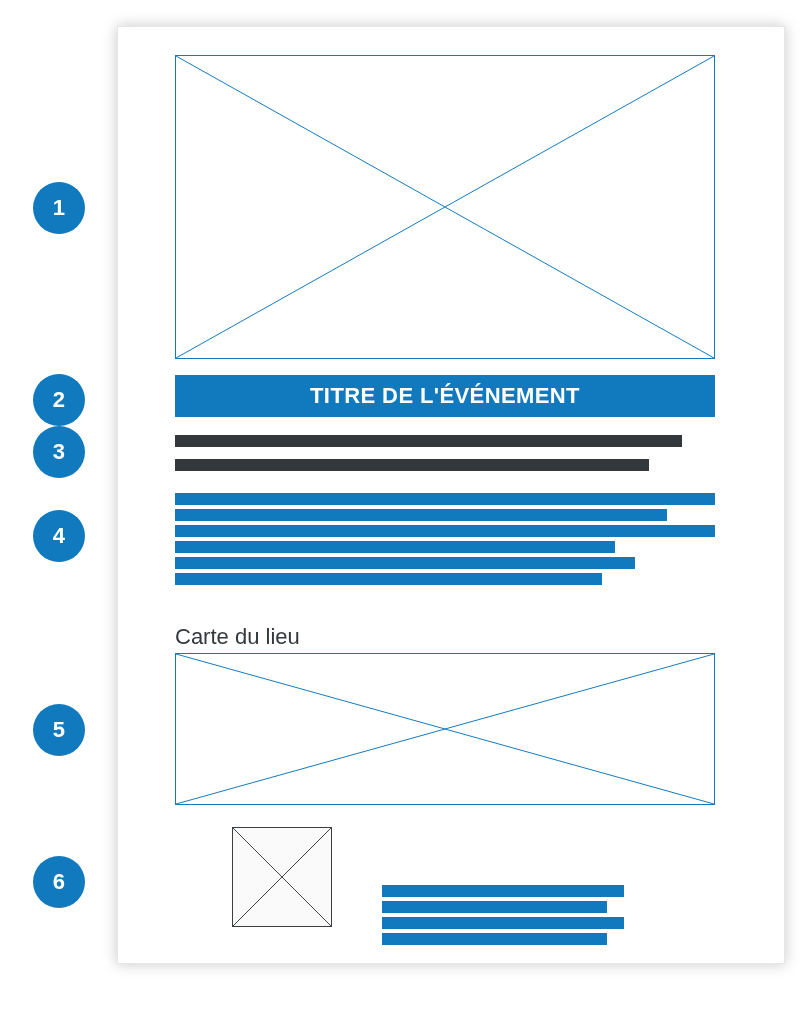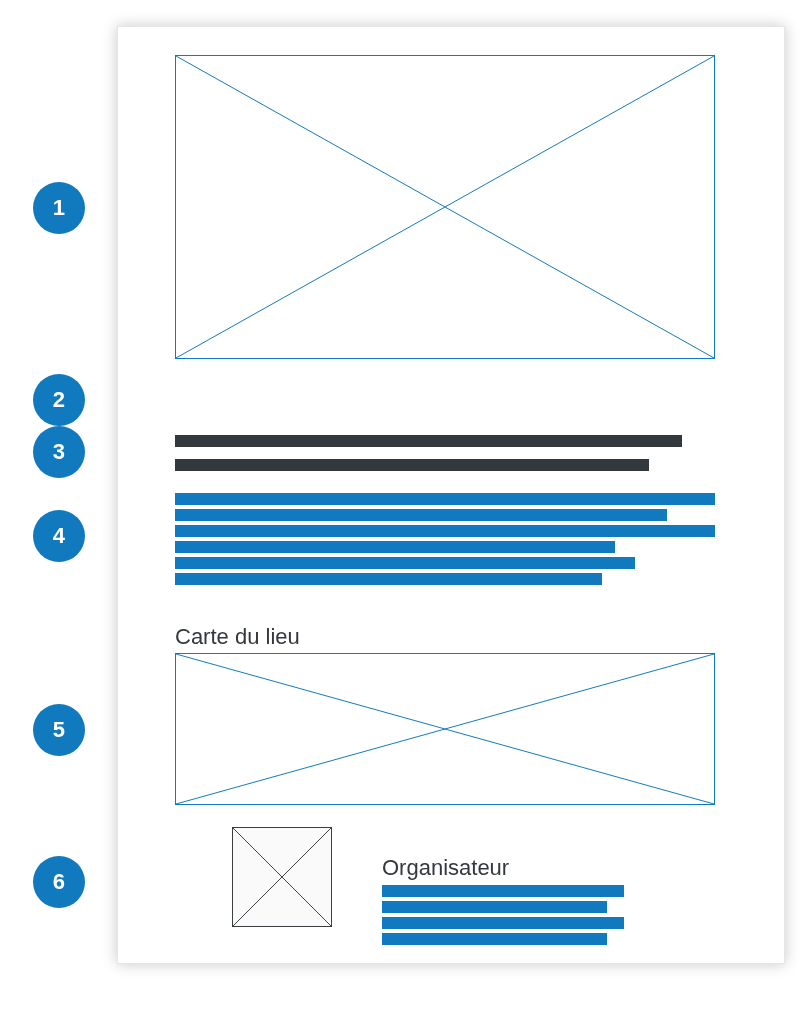--- a/index.html
+++ b/index.html
@@ -146,20 +146,21 @@
 
   <div class="sheet">
 
     <div class="ph hero">
       <svg viewBox="0 0 540 304" preserveAspectRatio="none">
         <line x1="0" y1="0" x2="540" y2="304"></line>
         <line x1="540" y1="0" x2="0" y2="304"></line>
       </svg>
     </div>
 
+    <div class="title-bar">TITRE DE L'ÉVÉNEMENT</div>
 
     <div class="dark-line dl1"></div>
     <div class="dark-line dl2"></div>
 
     <div class="blue-line bl1"></div>
     <div class="blue-line bl2"></div>
     <div class="blue-line bl3"></div>
     <div class="blue-line bl4"></div>
     <div class="blue-line bl5"></div>
     <div class="blue-line bl6"></div>
@@ -171,20 +172,19 @@
         <line x1="540" y1="0" x2="0" y2="152"></line>
       </svg>
     </div>
 
     <div class="ph org-img">
       <svg viewBox="0 0 100 100" preserveAspectRatio="none">
         <line x1="0" y1="0" x2="100" y2="100"></line>
         <line x1="100" y1="0" x2="0" y2="100"></line>
       </svg>
     </div>
-    <div class="heading h-org">Organisateur</div>
     <div class="org-line ol1"></div>
     <div class="org-line ol2"></div>
     <div class="org-line ol3"></div>
     <div class="org-line ol4"></div>
 
   </div>
 </div>
 
 </body></html>

